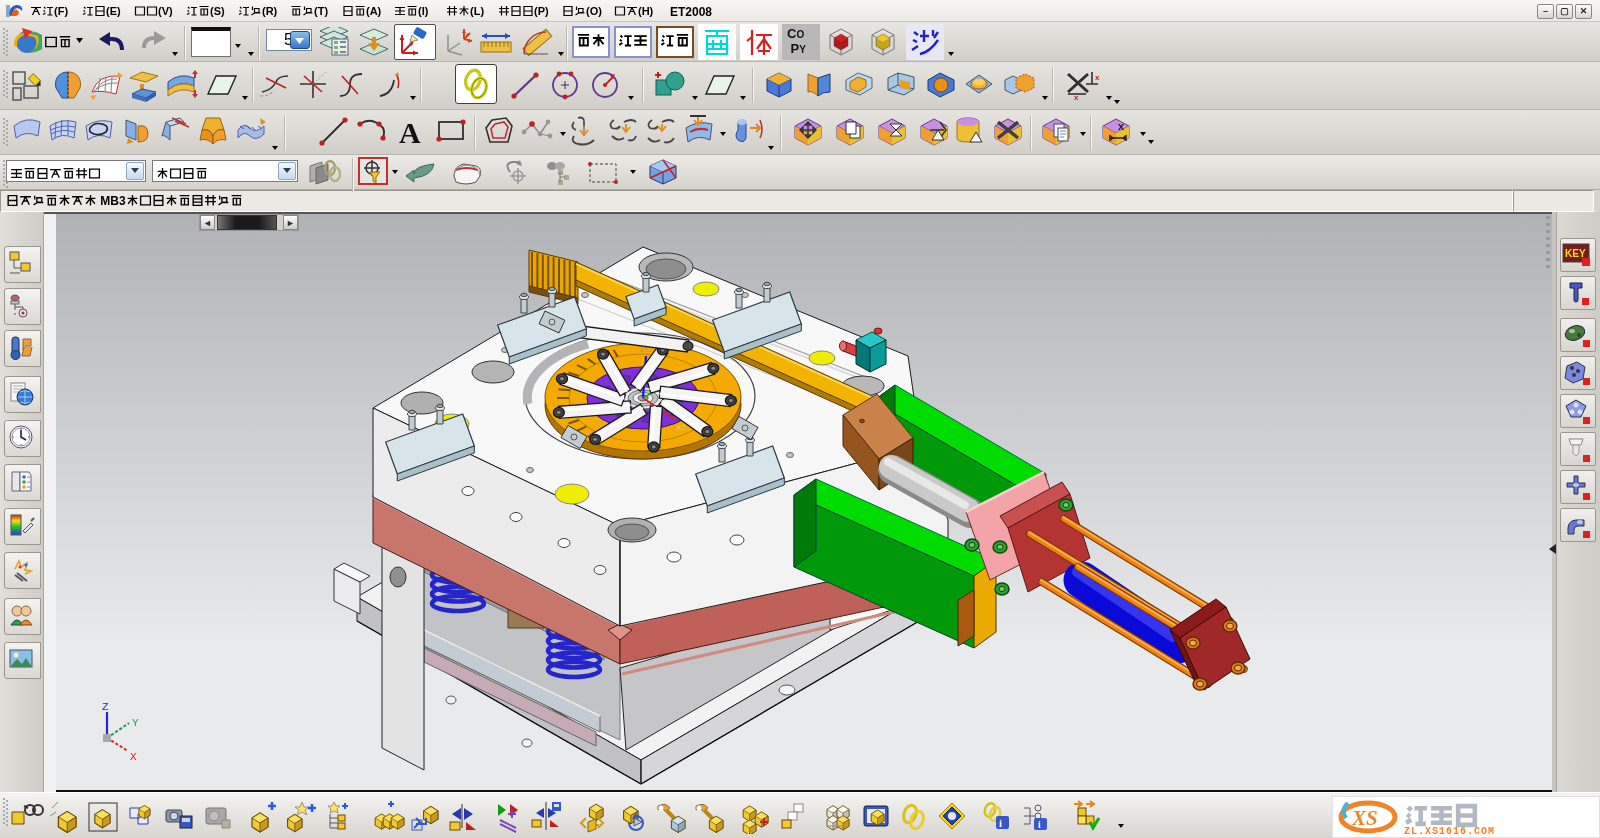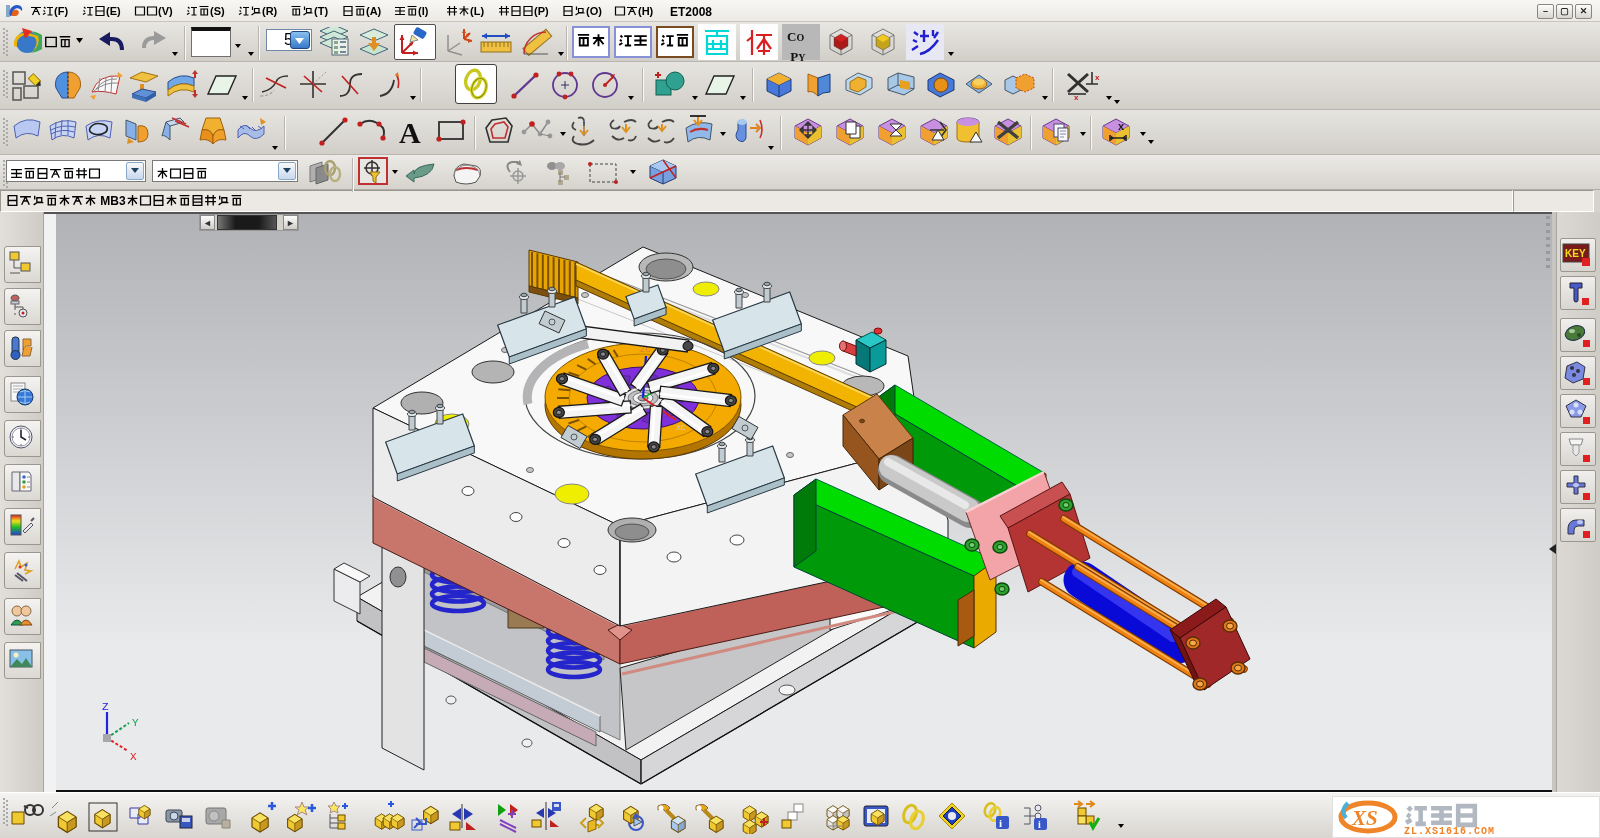--- a/index.html
+++ b/index.html
@@ -309,21 +309,21 @@
     </svg></div>
 <div style="position:absolute;left:698px;top:24px;width:38px;height:36px;background:#fdfdfd;"></div>
 <svg class="b" style="left:702px;top:27px" width="30" height="30" viewBox="0 0 30 30">
     <path d="M3,4 H27 M15,4 V9 M5,9 H25 V27 H5 Z M11,13 V23 M19,13 V23 M5,17 H25 M5,22 H25" stroke="#00d8d8" stroke-width="2.2" fill="none"></path>
   </svg>
 <div style="position:absolute;left:740px;top:24px;width:38px;height:36px;background:#fdfdfd;"></div>
 <svg class="b" style="left:744px;top:27px" width="30" height="30" viewBox="0 0 30 30">
     <path d="M8,3 V28 M8,10 L3,14 M12,8 H28 M20,8 V28 M20,12 L13,22 M20,12 L27,22 M14,24 H26" stroke="#d82020" stroke-width="2.2" fill="none"></path>
   </svg>
 <div style="position:absolute;left:782px;top:24px;width:38px;height:36px;background:#b8b8b8;"></div>
-<div class="b" style="left:787px;top:27px;font-size:13px;font-weight:bold;font-family:Liberation Serif, serif;color:#111;line-height:19px">C<span style="font-size:10px">O</span><br>&nbsp;P<span style="font-size:10px">Y</span></div>
+<div class="b" style="left:787px;top:27px;font-size:13px;font-weight:bold;font-family:Liberation Sans, sans-serif;color:#111;line-height:14px">C<span style="font-size:10px">O</span><br>&nbsp;P<span style="font-size:10px">Y</span></div>
 <svg class="b" style="left:824px;top:25px" width="34" height="34" viewBox="0 0 34 34">
     <path d="M6,10 L17,4 L28,10 L28,24 L17,30 L6,24 Z M6,10 L17,16 L28,10 M17,16 L17,30" stroke="#777" fill="none"></path>
     <g>
       <path d="M10,13 L17,9 L24,13 L24,21 L17,25 L10,21 Z" fill="#d02020" stroke="#555" stroke-width="0.5"></path>
       <path d="M10,13 L17,17 L24,13 L24,21 L17,25 L10,21 Z" fill="rgba(0,0,0,0.18)"></path>
     </g>
   </svg>
 <svg class="b" style="left:866px;top:25px" width="34" height="34" viewBox="0 0 34 34">
     <path d="M6,10 L17,4 L28,10 L28,24 L17,30 L6,24 Z M6,10 L17,16 L28,10 M17,16 L17,30" stroke="#777" fill="none"></path>
     <g>

